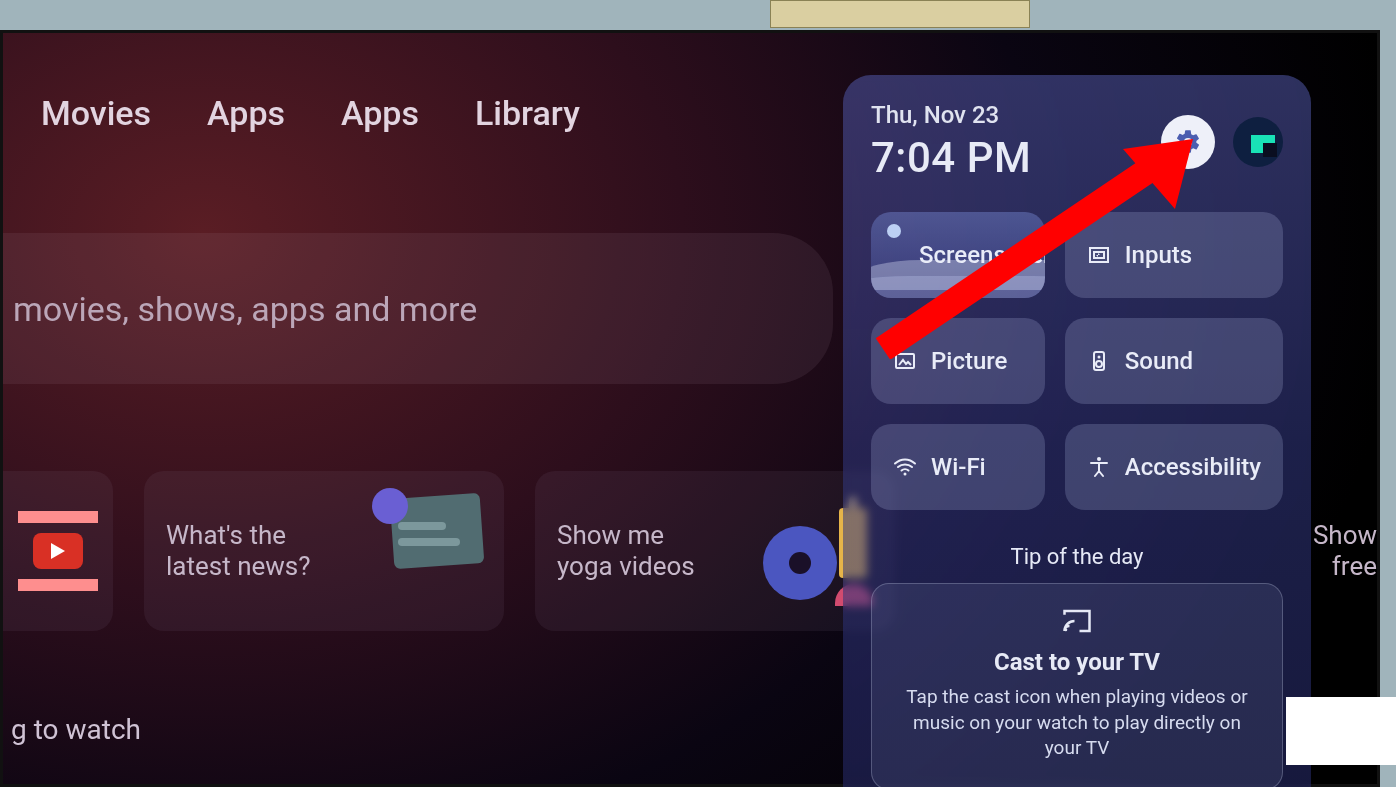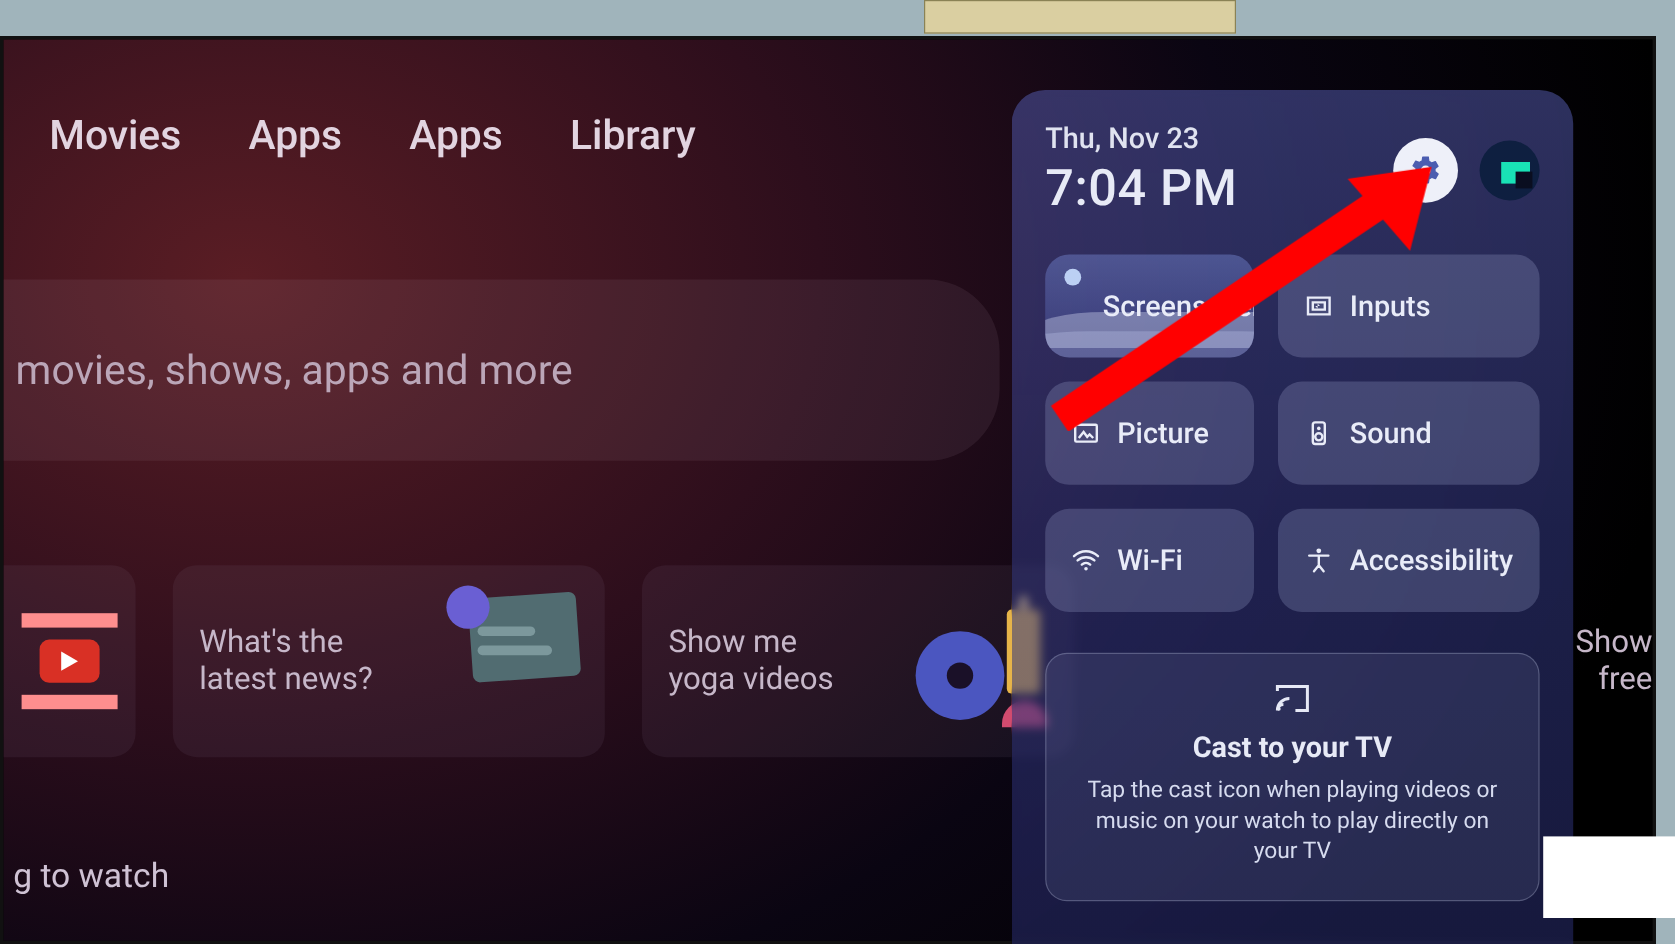--- a/index.html
+++ b/index.html
@@ -305,20 +305,21 @@
         <div class="tile">
           <svg viewBox="0 0 24 24">
               <circle cx="12" cy="4" r="2"></circle>
               <path d="M4 8h16M12 8v8M12 16l-4 5M12 16l4 5" stroke="#e9ecf8" stroke-width="2" stroke-linecap="round" fill="none"></path>
             </svg>
           <span>Accessibility</span>
         </div>
       </div>
 
       <div class="tip-section">
+        <div class="tip-title">Tip of the day</div>
         <div class="tip-card">
           <svg viewBox="0 0 24 24">
               <path d="M2 7v-3h20v16h-8" fill="none" stroke="#e6e9f6" stroke-width="2"></path>
               <path d="M2 20c0-4.4 3.6-8 8-8M2 20c0-2.2 1.8-4 4-4" fill="none" stroke="#e6e9f6" stroke-width="2"></path>
               <circle cx="3" cy="19" r="1.2"></circle>
             </svg>
           <div class="tip-card-title">Cast to your TV</div>
           <div class="tip-card-body">Tap the cast icon when playing videos or music on your watch to play directly on your TV</div>
         </div>
       </div>

